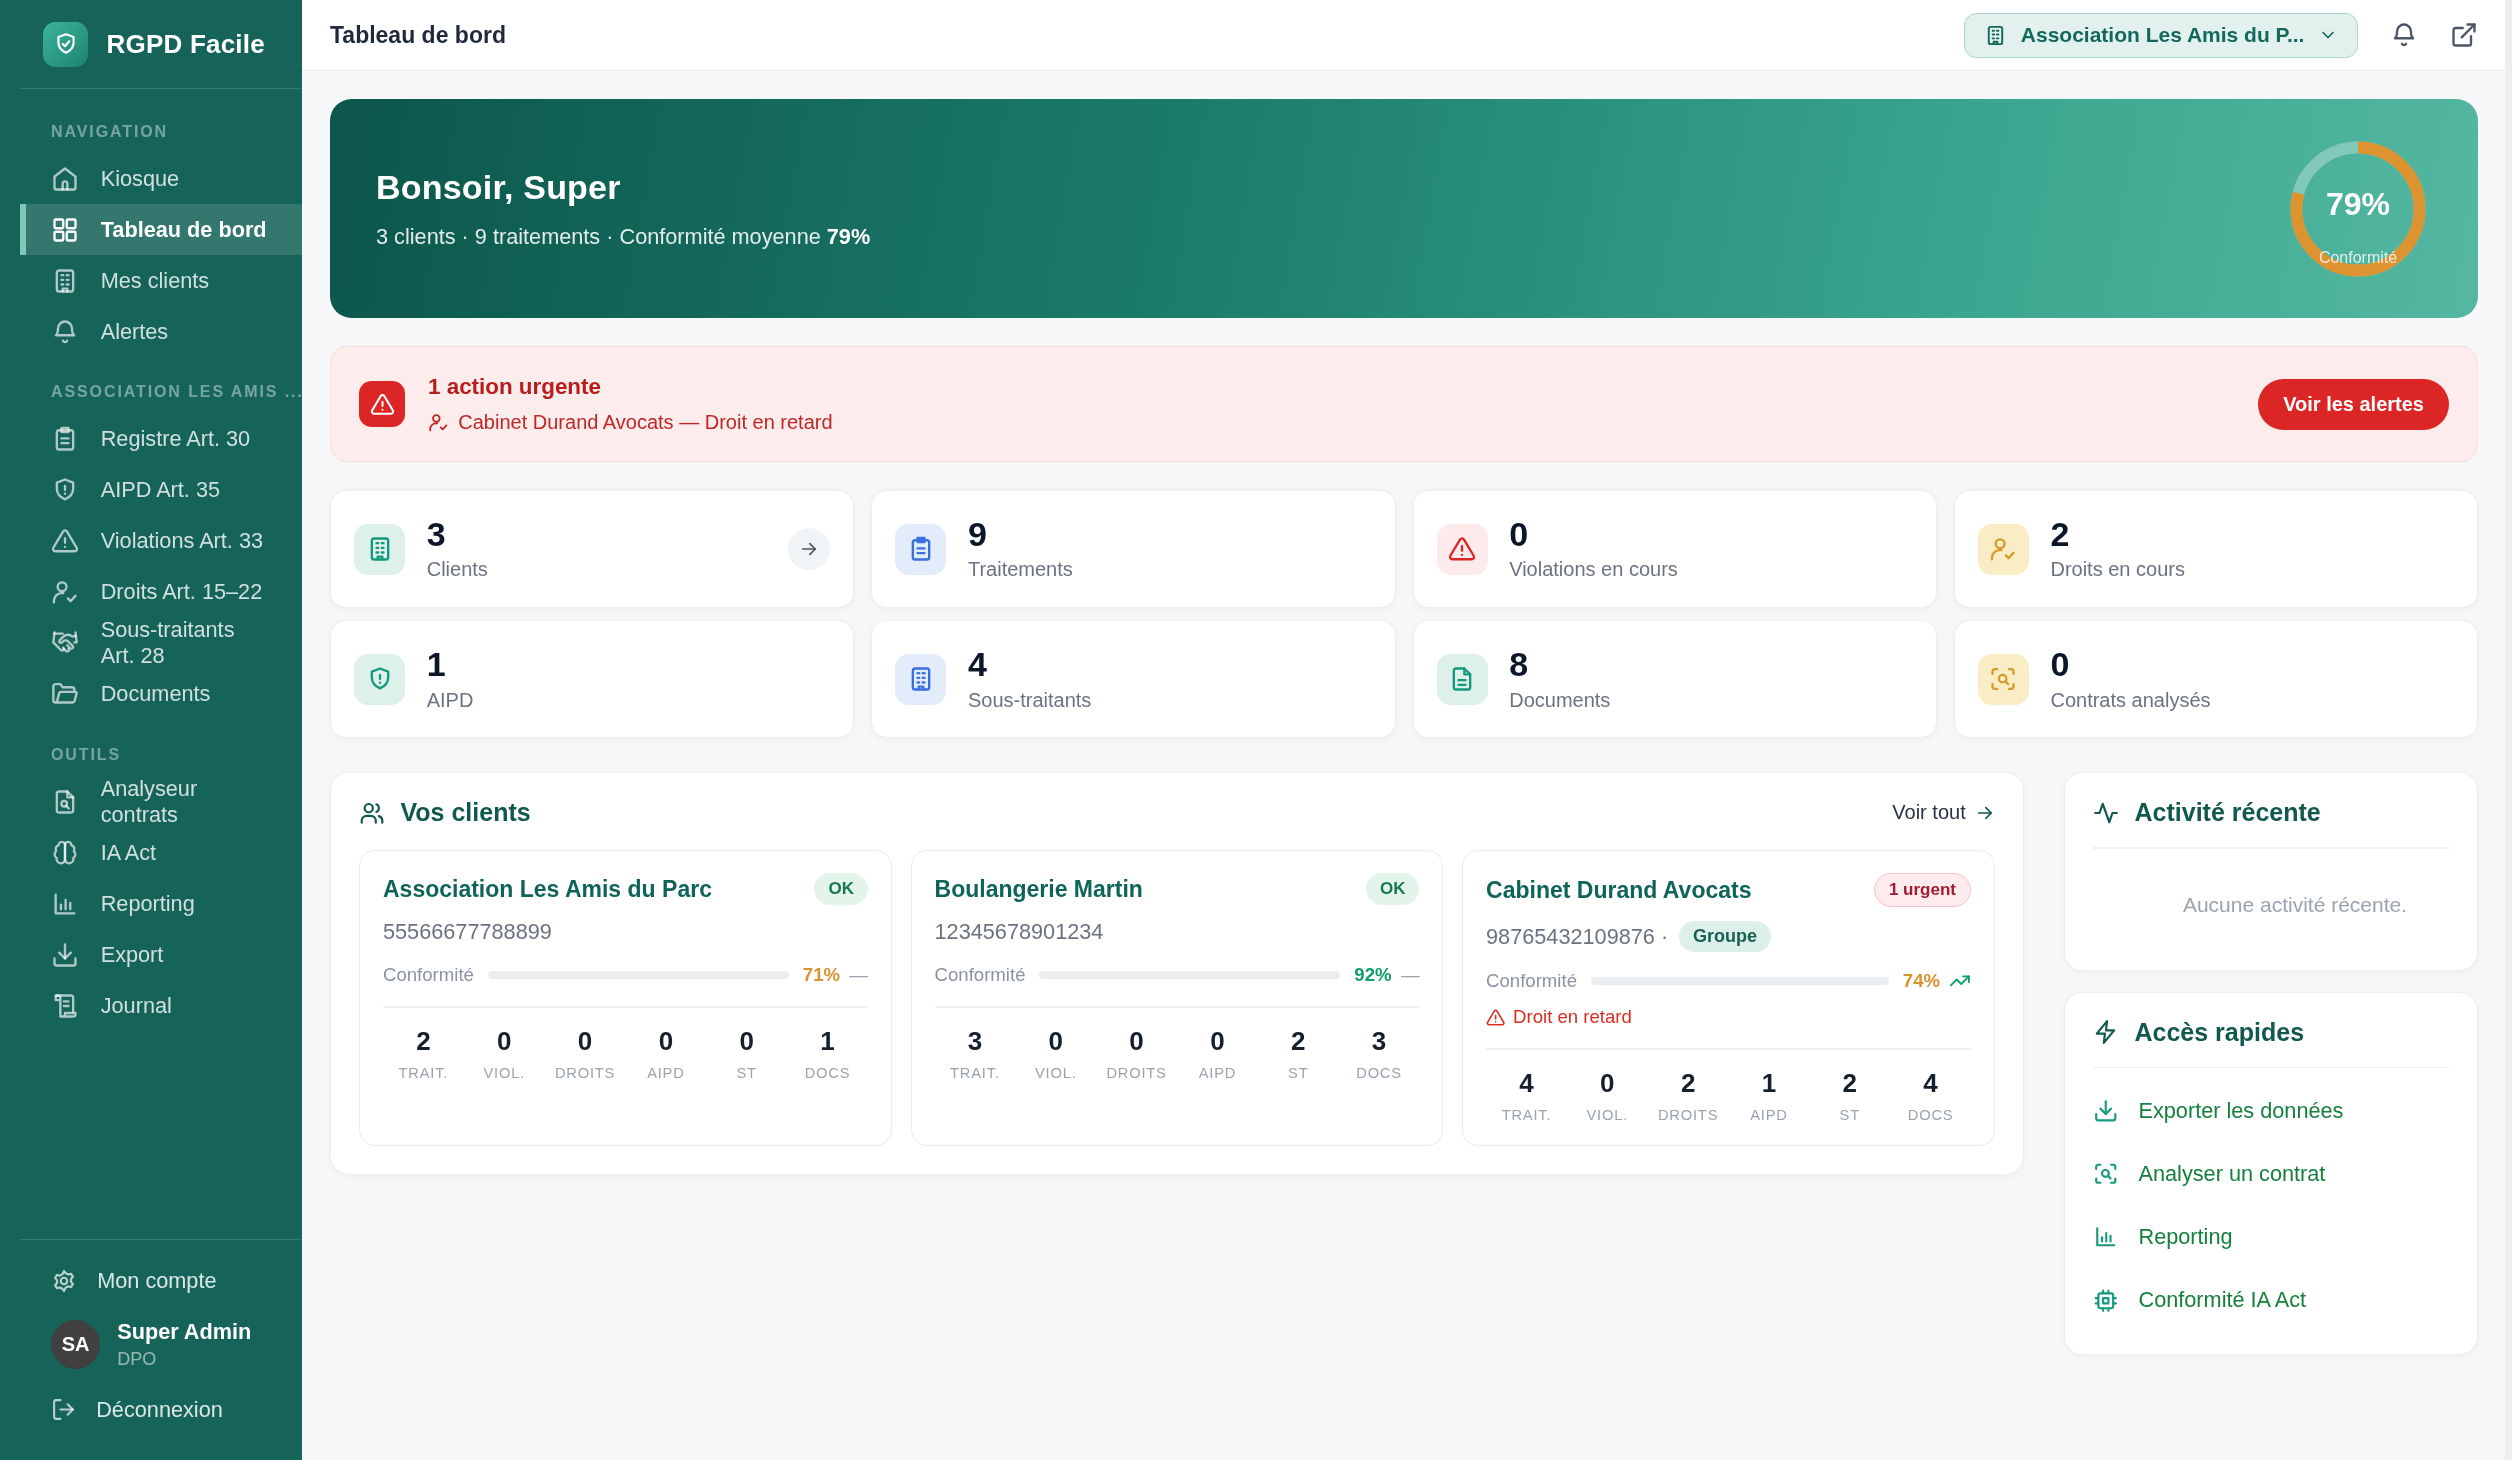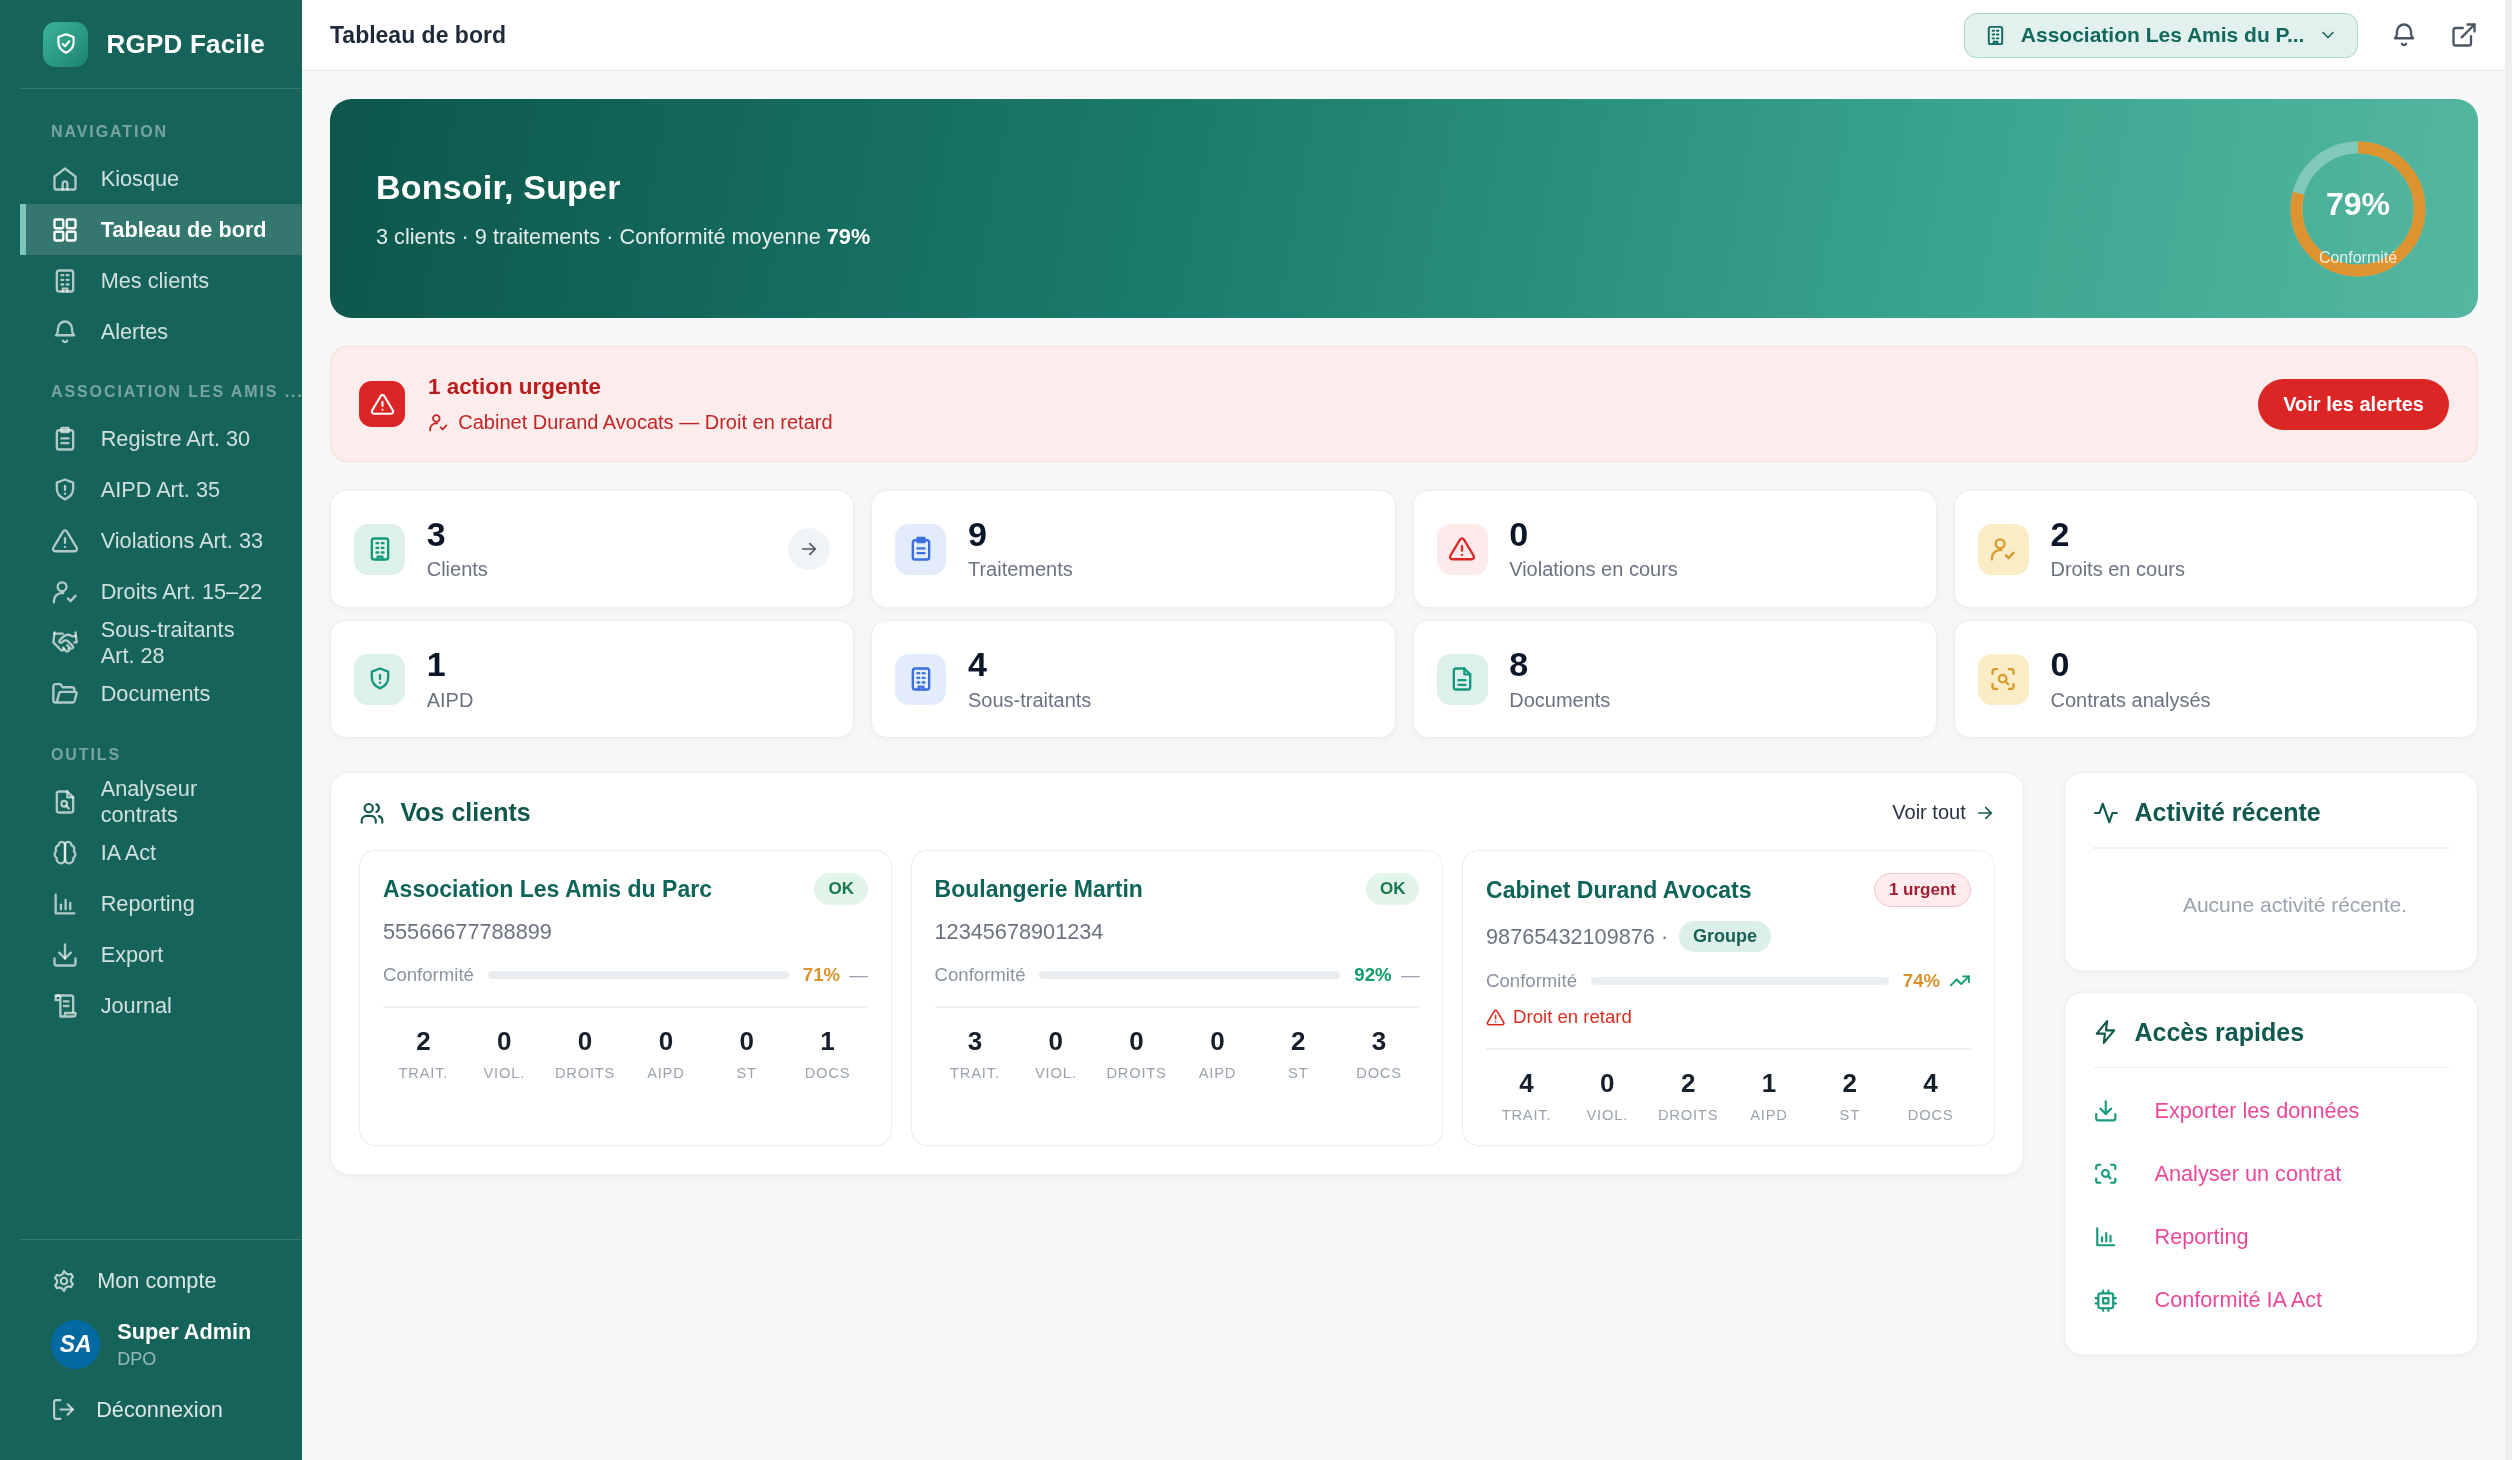--- a/index.html
+++ b/index.html
@@ -18,21 +18,21 @@
   .nav-section-label { font-size:16px; font-weight:700; letter-spacing:1.9px; color:rgba(255,255,255,.42); padding:26px 31px 12.4px; white-space:nowrap; overflow:hidden; }
   .nav-item { display:flex; align-items:center; gap:21.7px; height:51px; padding:0 31px; font-size:21.7px; font-weight:500; color:rgba(255,255,255,.80); cursor:pointer; position:relative; }
   .nav-item .icon { width:28px; height:28px; color:rgba(255,255,255,.66); flex-shrink:0; }
   .nav-item.active { background:rgba(255,255,255,.13); color:#fff; font-weight:600; }
   .nav-item.active .icon { color:#fff; }
   .nav-item.active::before { content:""; position:absolute; left:0; top:0; bottom:0; width:6.2px; background:#7fc8b9; }
   .sidebar-footer { margin-top:auto; border-top:0.8px solid rgba(255,255,255,.14); padding:17px 25px 26px; }
   .account-row { display:flex; align-items:center; gap:20px; font-size:21.7px; color:rgba(255,255,255,.85); padding:10.8px 6.2px; cursor:pointer; }
   .account-row .icon { width:26px; height:26px; color:rgba(255,255,255,.7); }
   .user-row { display:flex; align-items:center; gap:17px; padding:14px 6.2px; }
-  .avatar { width:49px; height:49px; border-radius:50%; background:#0369a1; display:flex; align-items:center; justify-content:center; font-size:23px; font-weight:700; color:#fff;font-style:italic; }
+  .avatar { width:49px; height:49px; border-radius:50%; background:#404040; display:flex; align-items:center; justify-content:center; font-size:20px; font-weight:700; color:#fff; }
   .user-name { font-size:21.7px; font-weight:700; color:#fff; }
   .user-role { font-size:18px; color:rgba(255,255,255,.55); margin-top:4.6px; }
   .logout-row { display:flex; align-items:center; gap:20px; font-size:21.7px; color:rgba(255,255,255,.85); padding:12.4px 6.2px; cursor:pointer; }
   .logout-row .icon { width:25px; height:25px; color:rgba(255,255,255,.7); }
 
   
   .main { flex:1; display:flex; flex-direction:column; height:100%; position:relative; }
   .topbar { height:71px; background:#fff; border-bottom:0.8px solid #e8eaed; display:flex; align-items:center; padding:0 34px 0 28px; flex-shrink:0; }
   .page-title { font-size:23px; font-weight:600; color:#1e2a3a; }
   .topbar-right { margin-left:auto; display:flex; align-items:center; gap:32px; }
@@ -101,21 +101,21 @@
   .cc-warning .icon { width:19.3px; height:19.3px; }
   .cc-divider { height:1.5px; background:#eef1f4; margin-top:20px; }
   .cc-stats { display:grid; grid-template-columns:repeat(6,1fr); margin-top:18.6px; text-align:center; }
   .cc-stat-v { font-size:26px; font-weight:800; color:#16202c; }
   .cc-stat-l { font-size:14.7px; color:#9aa3ad; margin-top:7.7px; letter-spacing:0.8px; }
 
   .right-col { display:flex; flex-direction:column; gap:21px; }
   .panel-divider { height:1.5px; background:#eef1f4; margin:20px 28px 0; }
   .activity-empty { min-height:121px; display:flex; align-items:center; justify-content:center; font-size:21px; color:#9aa3ad; padding-bottom:9px;margin-left:48px; }
   .quick-list { padding:10.8px 28px 21.7px; }
-  .quick-item { display:flex; align-items:center; gap:36px; padding:18.6px 0; font-size:21.7px; font-weight:500; color:#ec4899; cursor:pointer; }
+  .quick-item { display:flex; align-items:center; gap:20px; padding:18.6px 0; font-size:21.7px; font-weight:500; color:#15803d; cursor:pointer; }
   .quick-item .icon { width:25.5px; height:25.5px; color:#159a7d; flex-shrink:0; }
 
   .scroll-strip { position:absolute; top:0; right:0; width:7px; height:100%; background:#eceef0; }
 </style>
 </head>
 <body>
 
 <aside class="sidebar">
   <div class="brand">
     <div class="brand-logo">

